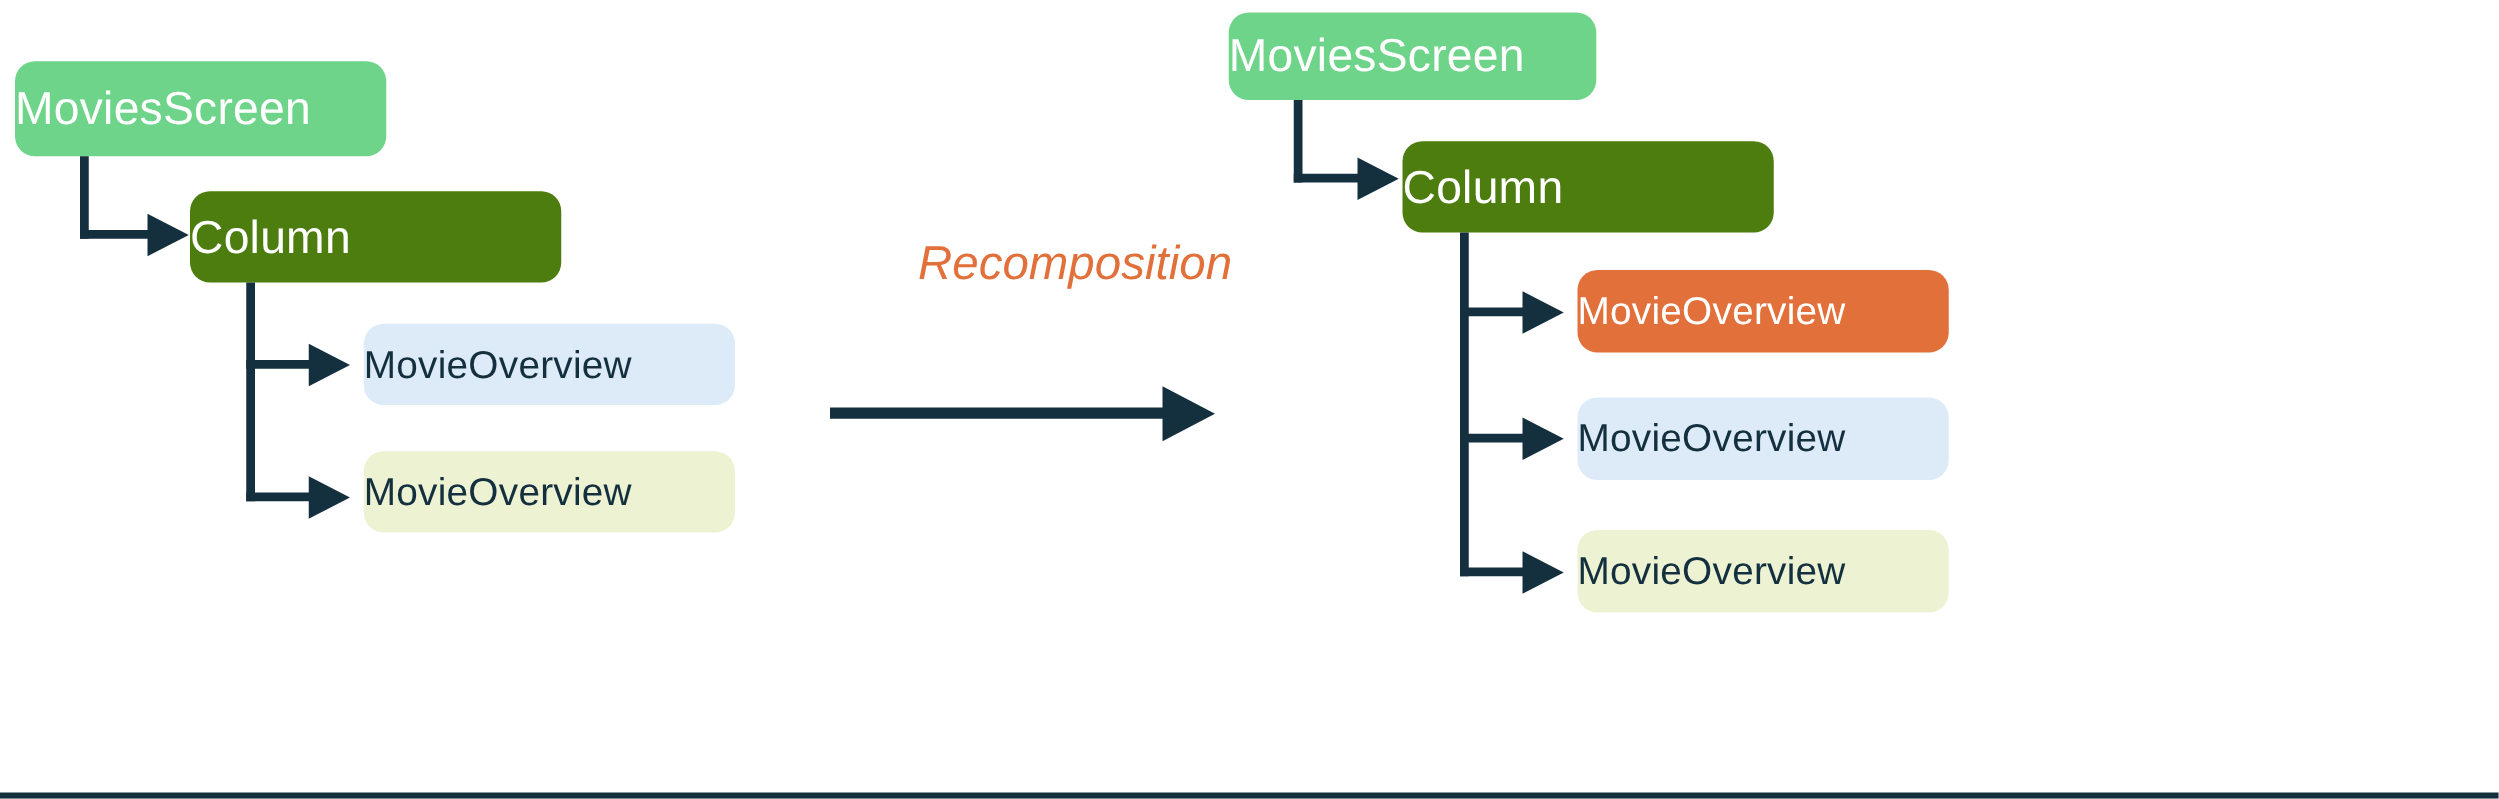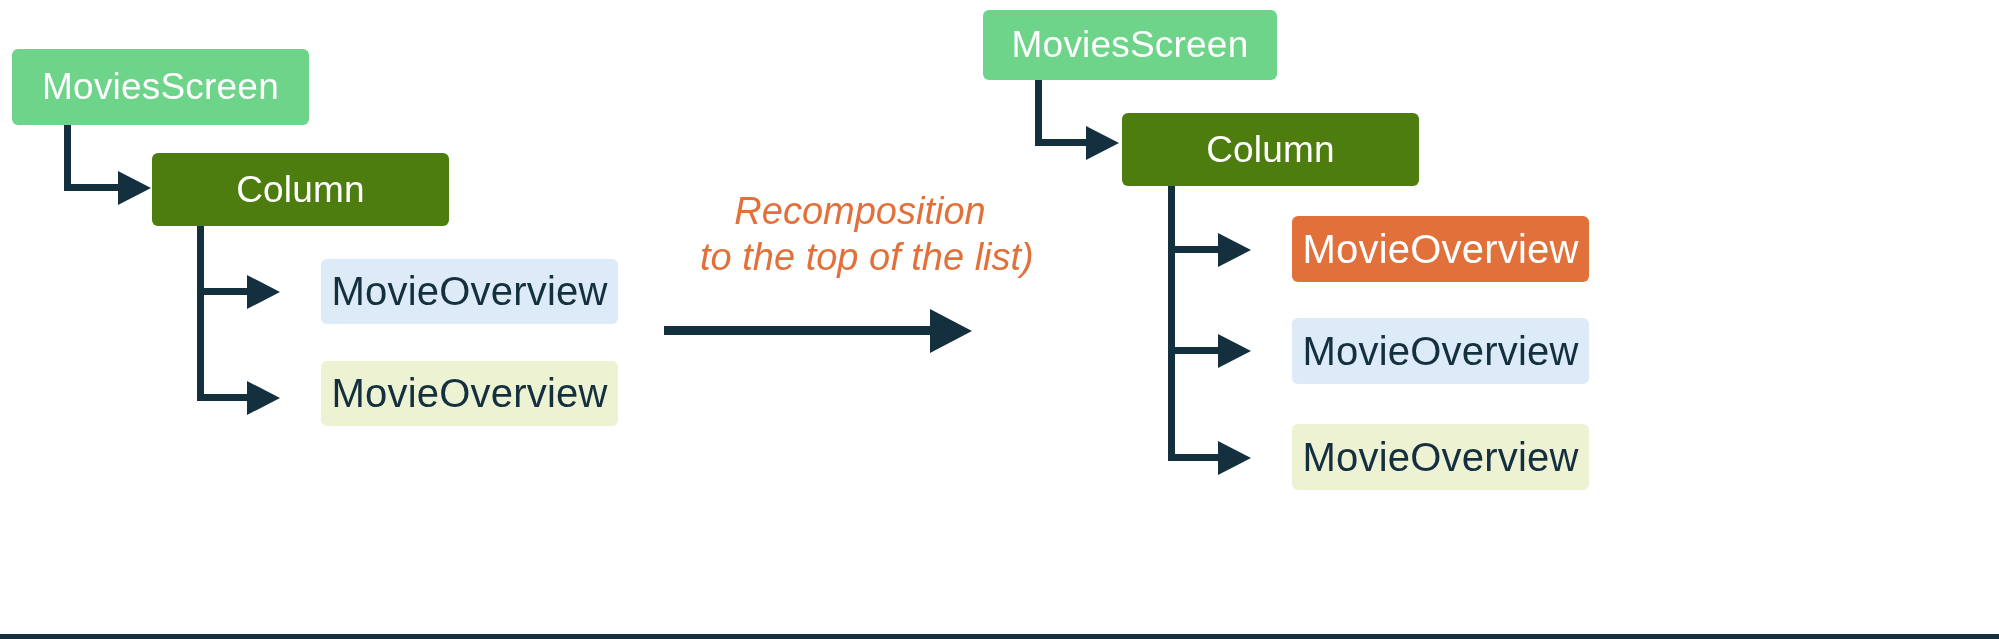--- a/index.html
+++ b/index.html
@@ -19,38 +19,37 @@
     border-bottom: 5px solid #14303f;
     box-sizing: border-box;
   }
 
   
   .node {
     position: absolute;
     box-sizing: border-box;
     display: flex;
     align-items: center;
-    justify-content: center;
-    border-radius: 6px;
+    justify-content: flex-start;
+    border-radius: 16px;
     letter-spacing: 0.2px;
     white-space: nowrap;
   }
   .node-screen {
     background: #6ED48A;
     color: #ffffff;
     font-size: 37px;
   }
   .node-column {
     background: #4d7c0f;
     color: #ffffff;
     font-size: 37px;
   }
   .node-overview {
-    font-size: 40px;
-    margin-left: 30px;
+    font-size: 31px;
   }
   .fill-orange { background: #E2703A; color: #ffffff; }
   .fill-blue   { background: #DDEBF9; color: #14303f; }
   .fill-yellow { background: #EDF2D3; color: #14303f; }
 
   
   .vline {
     position: absolute;
     background: #14303f;
     width: 7px;
@@ -124,21 +123,20 @@
     <div class="hline" style="left:197px; top:394px; width:54px;"></div>
     <div class="arrowhead" style="left:247px; top:381px;"></div>
     <div class="node node-overview fill-yellow" style="left:291px; top:361px; width:297px; height:65px;">
       <span>MovieOverview</span>
     </div>
   </div>
 
   <div>
     <div class="center-label" style="left:700px; top:188px; width:320px;font-style:italic;">
       <div>Recomposition</div>
-      <div>to the top of the list)</div>
     </div>
 
     <div class="big-arrow-line" style="left:664px; top:326px; width:268px;"></div>
     <div class="big-arrow-head" style="left:930px; top:309px;"></div>
   </div>
 
   <div>
 
     <div class="node node-screen" style="left:983px; top:10px; width:294px; height:70px;">
       <span>MoviesScreen</span>

